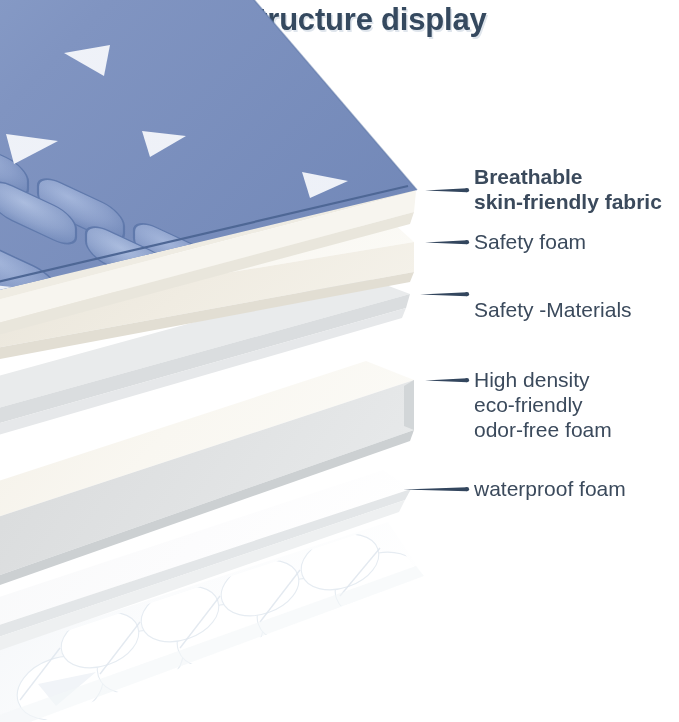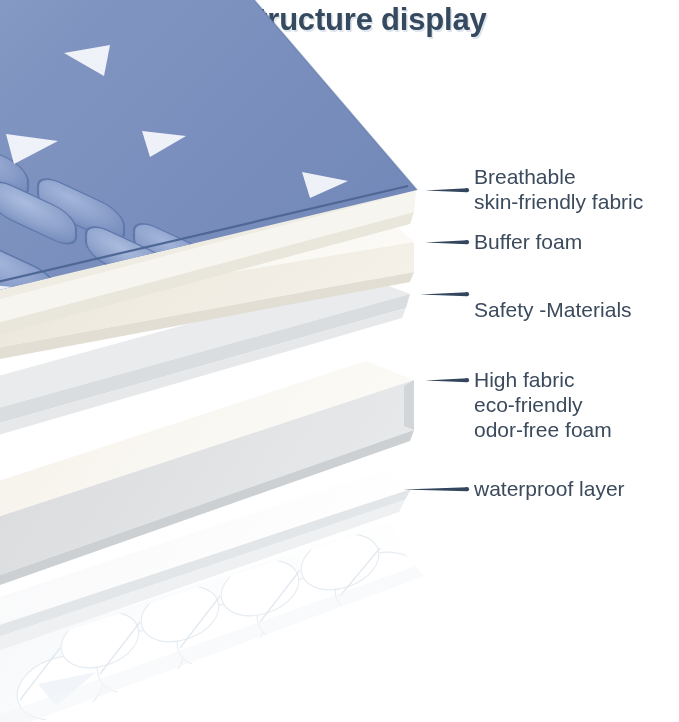--- a/index.html
+++ b/index.html
@@ -326,26 +326,26 @@
     </svg>
   </div>
 
   <div class="leader" style="left:403px; top:486px; width:66px;">
     <svg width="66" height="7" viewBox="0 0 66 7">
       <polygon points="0,3.4 64,1.2 64,5.2" fill="#33465e"></polygon>
       <circle cx="64" cy="3.2" r="2.1" fill="#33465e"></circle>
     </svg>
   </div>
 
-  <div class="callout-label" style="left:474px; top:164px;">Breathable
+  <div class="callout-label" style="left:474px; top:164px;font-weight:bold;">Breathable
 skin-friendly fabric</div>
 
-  <div class="callout-label" style="left:474px; top:229px;">Buffer foam</div>
+  <div class="callout-label" style="left:474px; top:229px;">Safety foam</div>
 
   <div class="callout-label" style="left:474px; top:297px;">Safety -Materials</div>
 
-  <div class="callout-label" style="left:474px; top:367px;">High fabric
+  <div class="callout-label" style="left:474px; top:367px;">High density
 eco-friendly
 odor-free foam</div>
 
-  <div class="callout-label" style="left:474px; top:476px;">waterproof layer</div>
+  <div class="callout-label" style="left:474px; top:476px;">waterproof foam</div>
 
 </div>
 
 </body></html>

